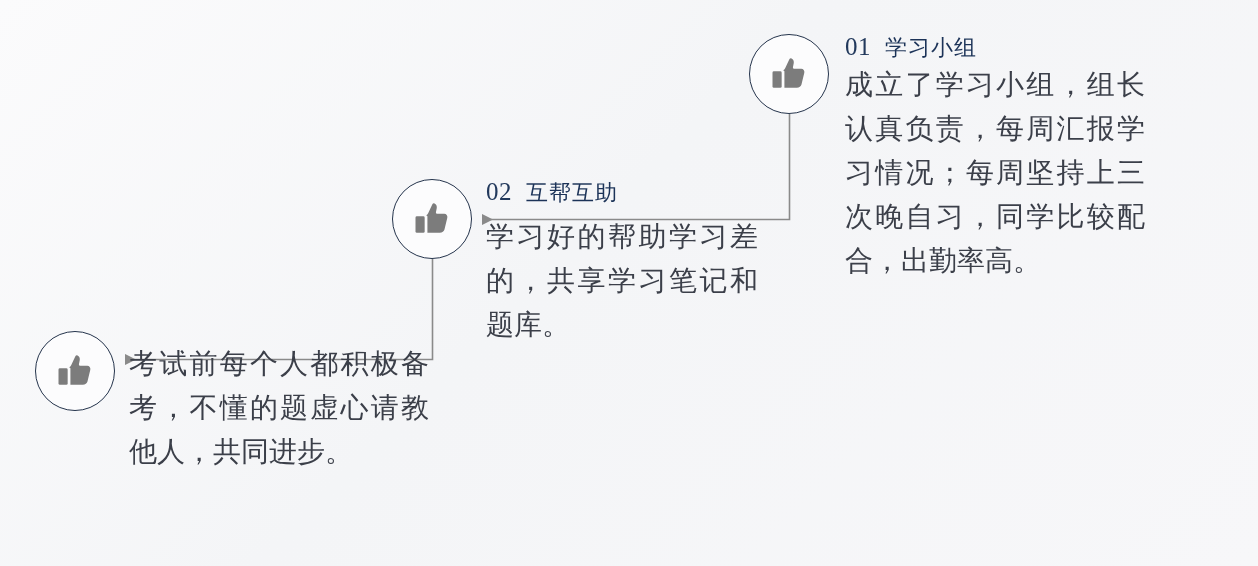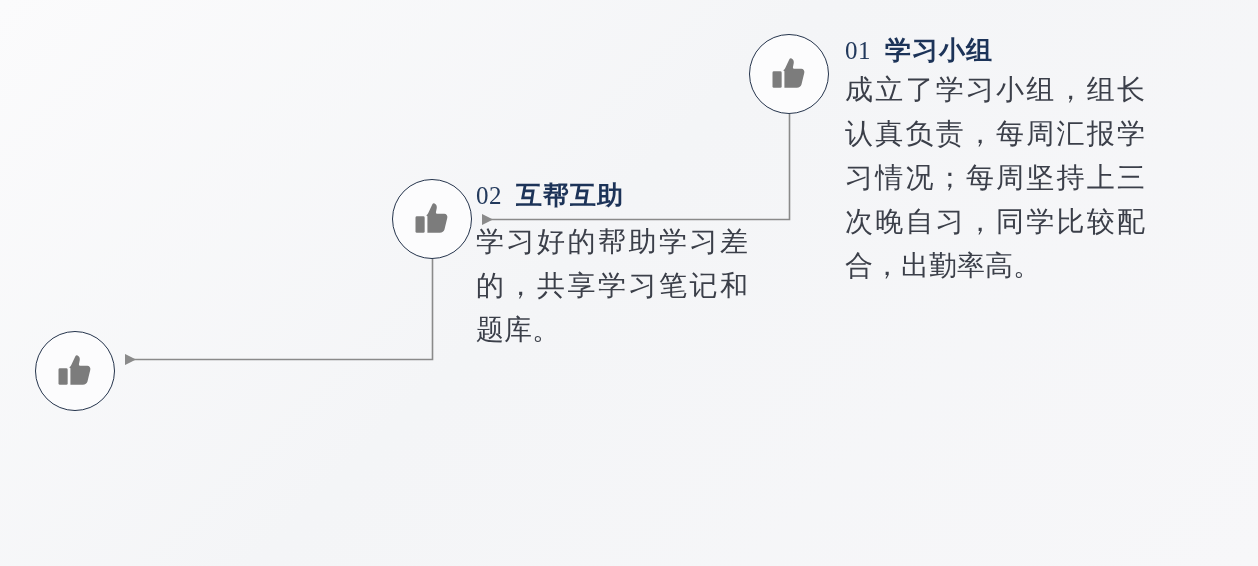--- a/index.html
+++ b/index.html
@@ -61,41 +61,41 @@
   }
   .num {
     font-family: "Liberation Serif", "DejaVu Serif", serif;
     font-size: 25px;
     color: #22395c;
     letter-spacing: 0.5px;
     margin-right: 14px;
   }
   .title {
     font-family: "DejaVu Sans", "Liberation Sans", sans-serif;
-    font-size: 26px;
-    font-weight: bold;
+    font-size: 22px;
+    font-weight: normal;
     color: #1c3358;
     letter-spacing: 1px;
   }
   .body-text {
     font-family: "Liberation Serif", "DejaVu Serif", serif;
     font-size: 28px;
     line-height: 44px;
     color: #3b3f49;
     text-align: justify;
     text-justify: inter-character;
   }
 
   
   #block-1 { left: 845px; top: 33px; }
   #block-1 .body-text {
     width: 300px;
   }
   
-  #block-2 { left: 476px; top: 178px; }
+  #block-2 { left: 486px; top: 178px; }
   #block-2 .body-text {
     width: 272px;
     margin-top: 7px;
   }
   
   #block-3 { left: 129px; top: 325px; }
   #block-3 .body-text {
     width: 300px;
     margin-top: 17px;
   }
@@ -160,15 +160,16 @@
 
   <div class="block" id="block-2">
     <div class="heading">
       <span class="num">02</span>
       <span class="title">互帮互助</span>
     </div>
     <div class="body-text">学习好的帮助学习差的，共享学习笔记和题库。</div>
   </div>
 
   <div class="block" id="block-3">
+    <div class="body-text">考试前每个人都积极备考，不懂的题虚心请教他人，共同进步。</div>
   </div>
 
 </div>
 
 </body></html>

